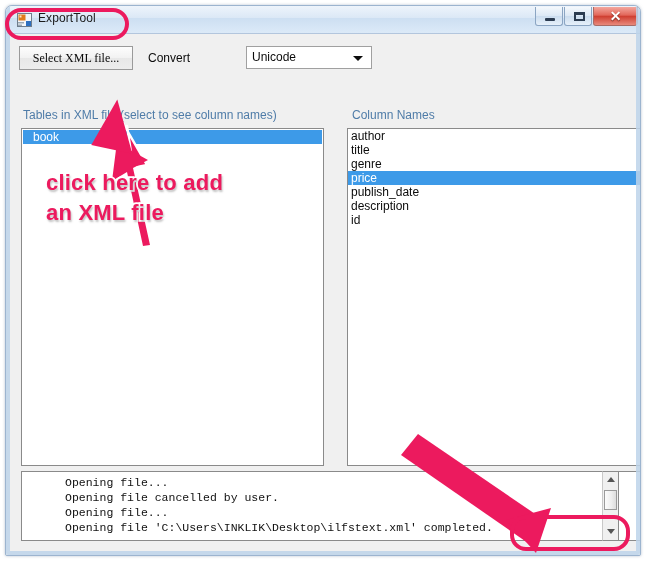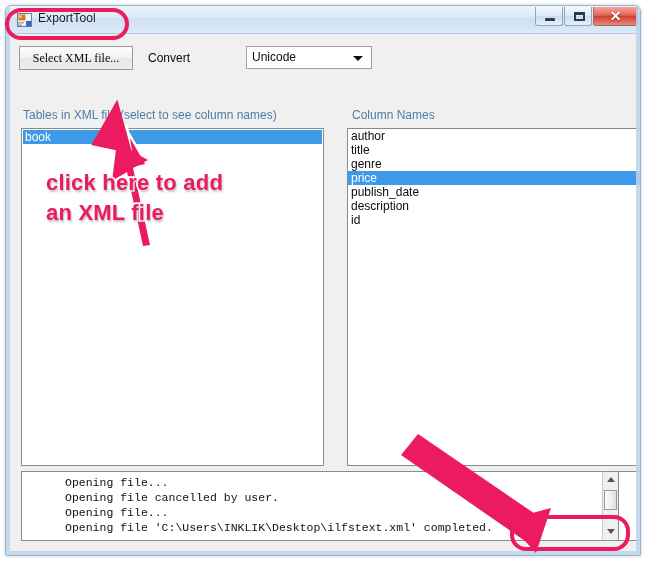--- a/index.html
+++ b/index.html
@@ -190,21 +190,21 @@
     padding-left: 3px;
     white-space: nowrap;
     box-sizing: border-box;
   }
   .lbrow.sel {
     background: #3d9ae8;
     color: #ffffff;
   }
   #tables-list .lbrow.sel {
     margin: 1px 1px 0 1px;
-    padding-left: 2px;
+    padding-left: 10px;
   }
 
   
   .logbox {
     position: absolute;
     left: 11px; top: 437px;
     width: 628px; height: 70px;
     background: #ffffff;
     border: 1px solid #8a8a8a;
     border-right: none;

